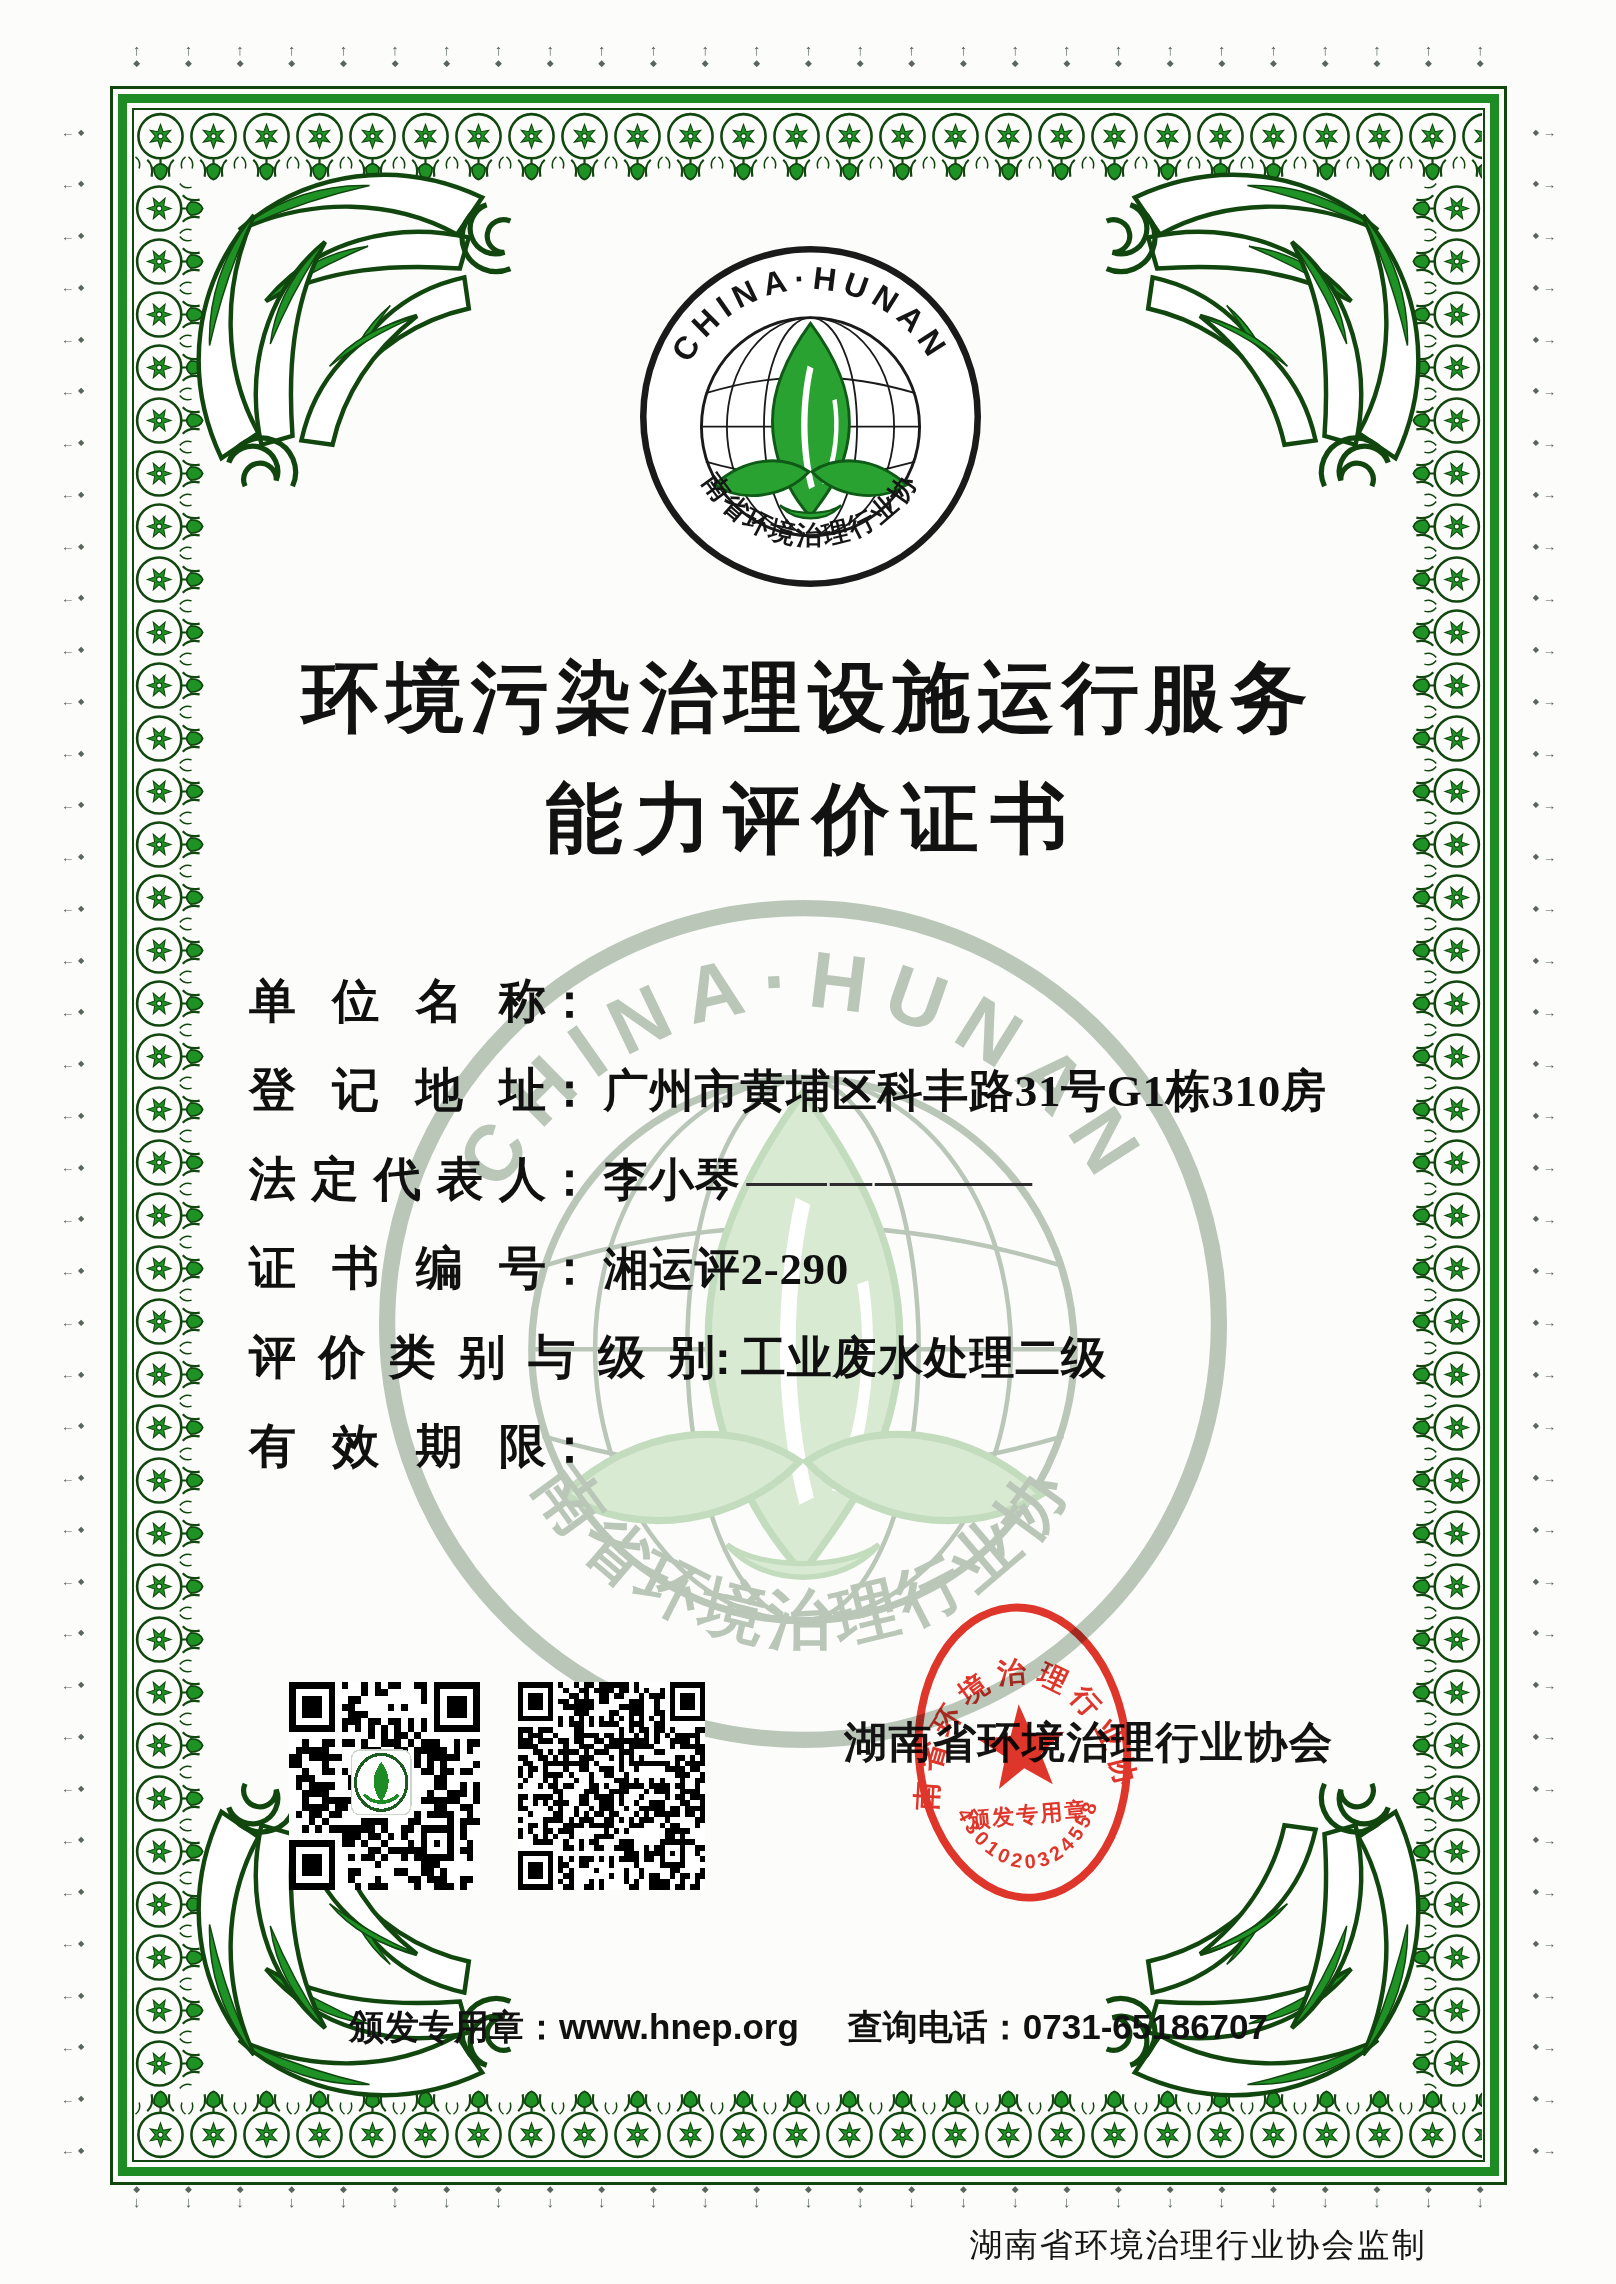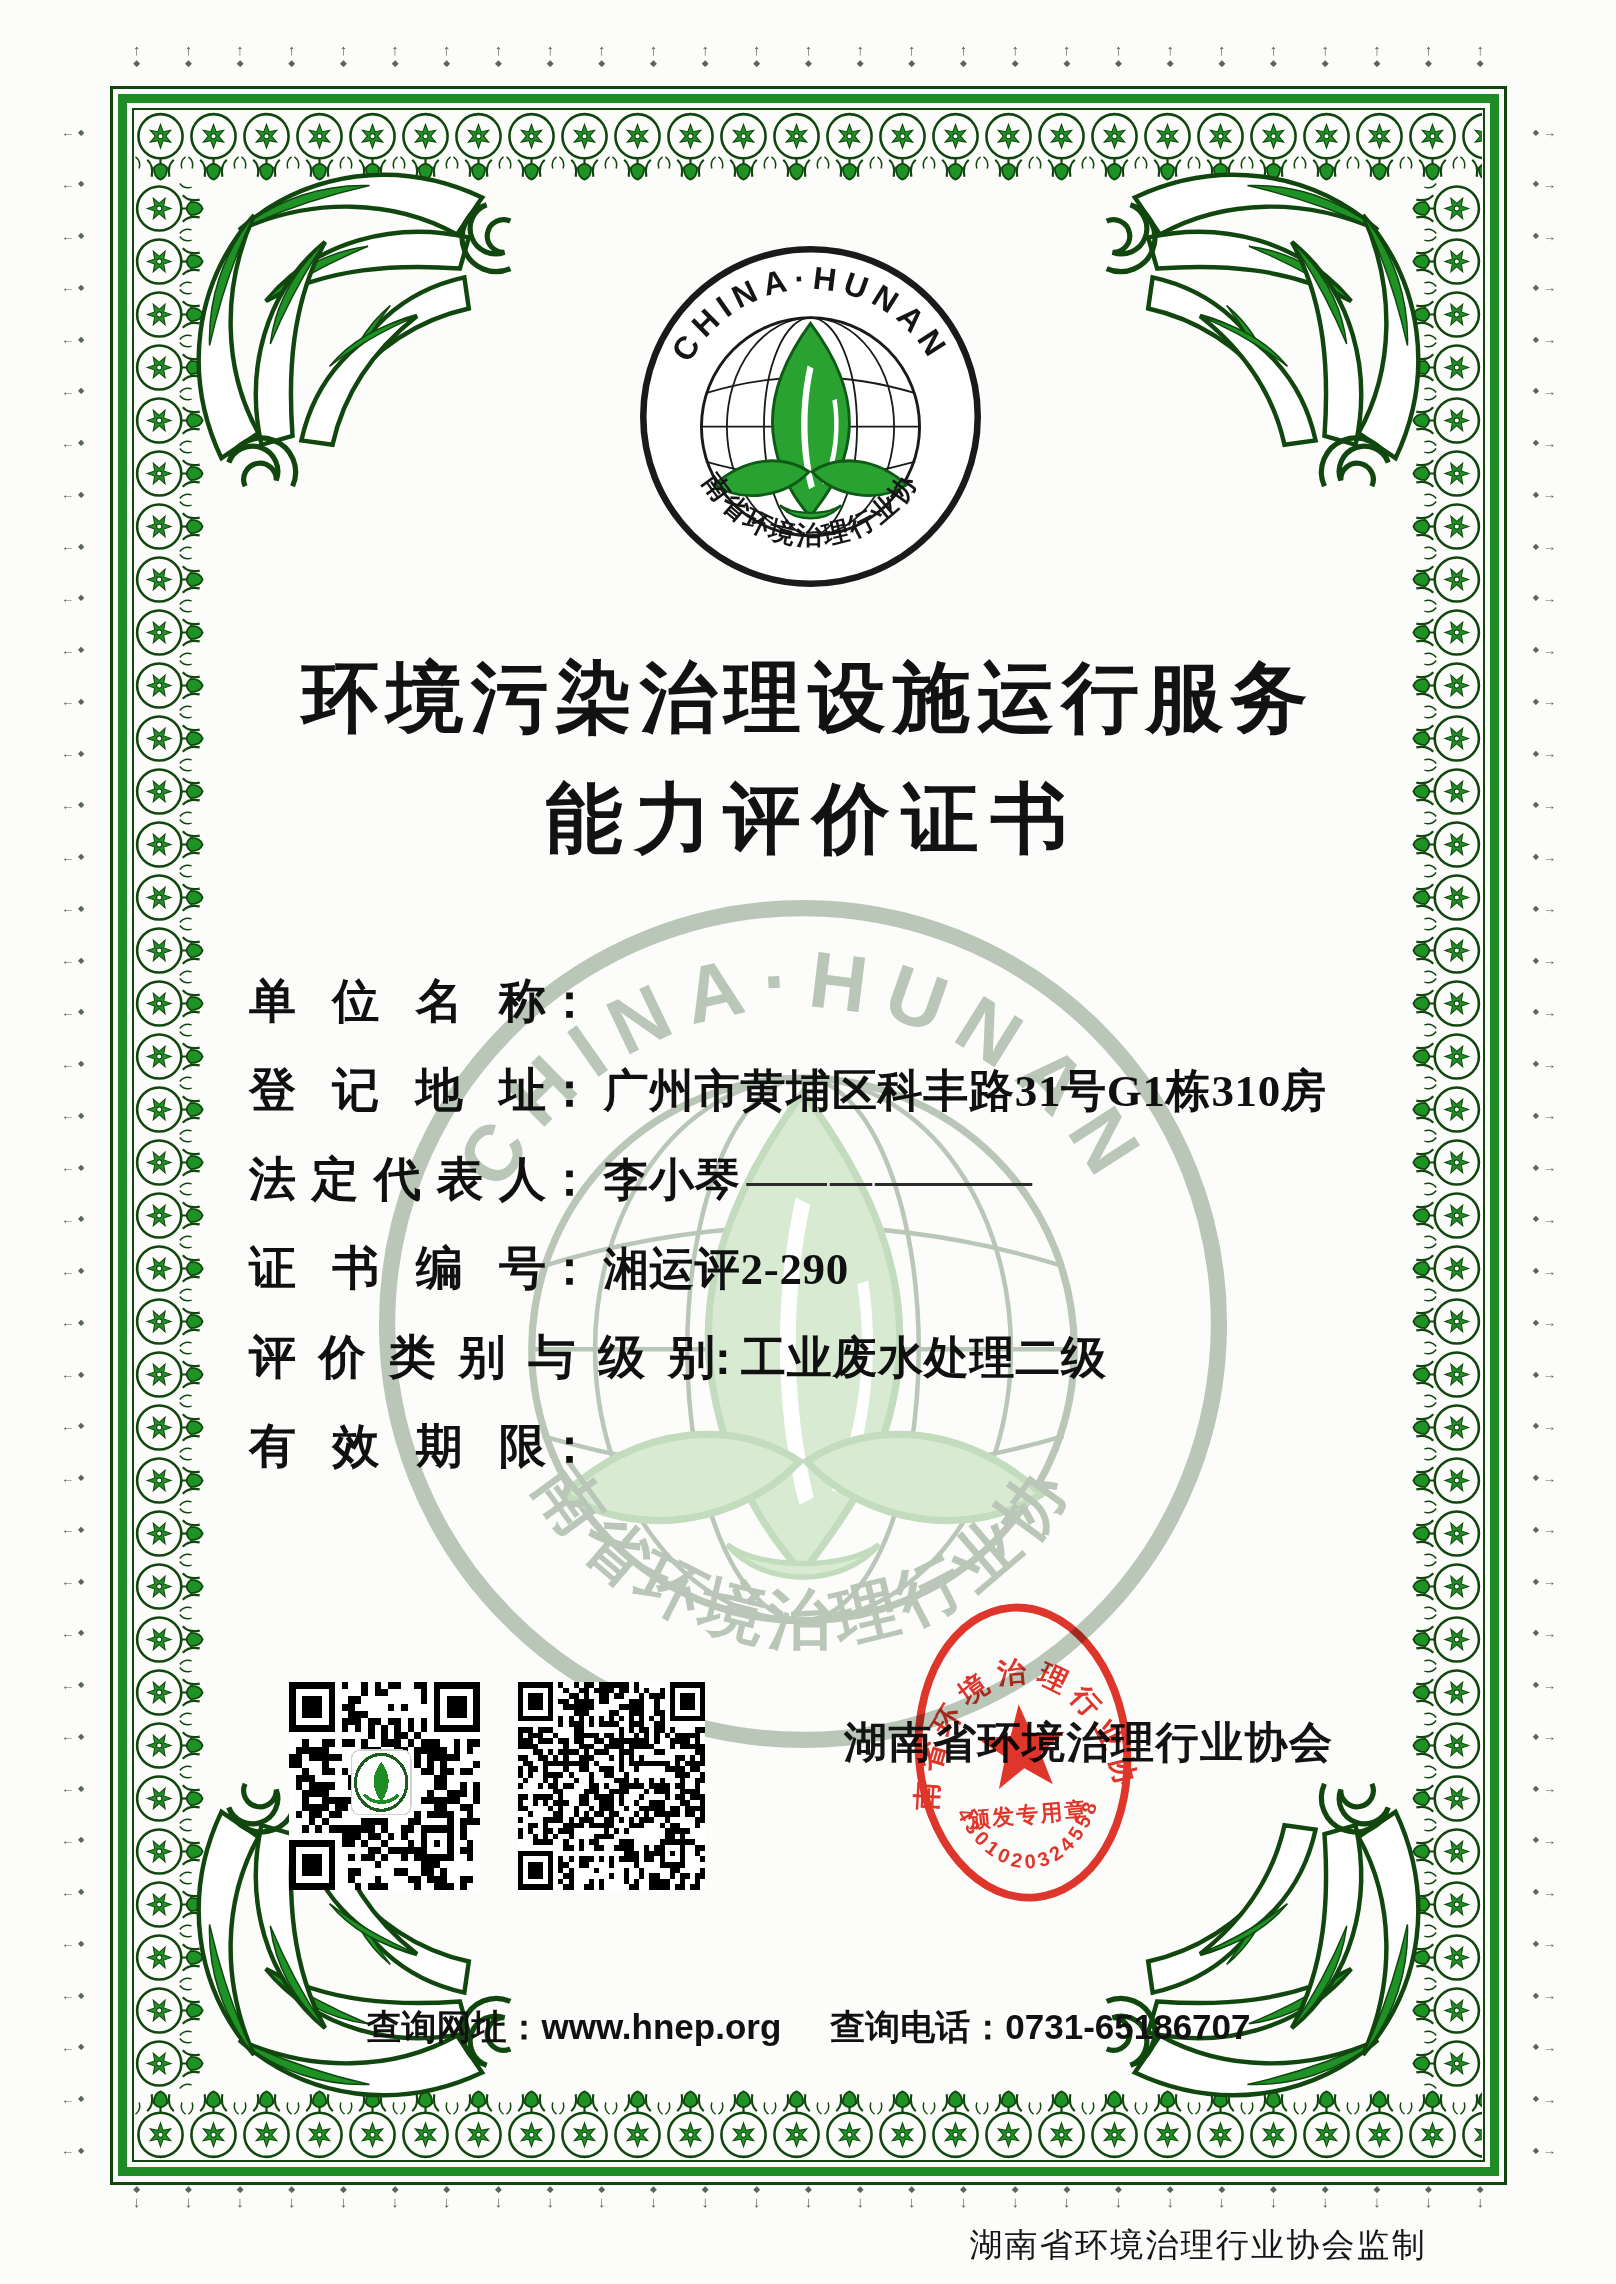--- a/index.html
+++ b/index.html
@@ -3176,19 +3176,19 @@
       </text>
       <polygon fill="#e0261c" points="160,150 175,193 221,194 185,222 198,266 160,240 122,266 135,222 99,194 145,193"></polygon>
       <text x="160" y="316" text-anchor="middle" font-size="31" font-weight="bold" fill="#e0261c" letter-spacing="3">颁发专用章</text>
       <text font-size="28" font-weight="bold" fill="#e0261c" letter-spacing="6">
         <textPath href="#sArcB" startOffset="50%" text-anchor="middle">4301020324558</textPath>
       </text>
     </svg>
   </div>
 
   <div class="footer">
-    <span>查询网址：</span><span>www.hnep.org</span><span class="gap"></span><span>查询电话：</span><span>0731-65186707</span>
+    <span>颁发专用章：</span><span>www.hnep.org</span><span class="gap"></span><span>查询电话：</span><span>0731-65186707</span>
   </div>
 
   <div class="bottom-note">湖南省环境治理行业协会监制</div>
 
 </div>
 
 
 </body></html>

